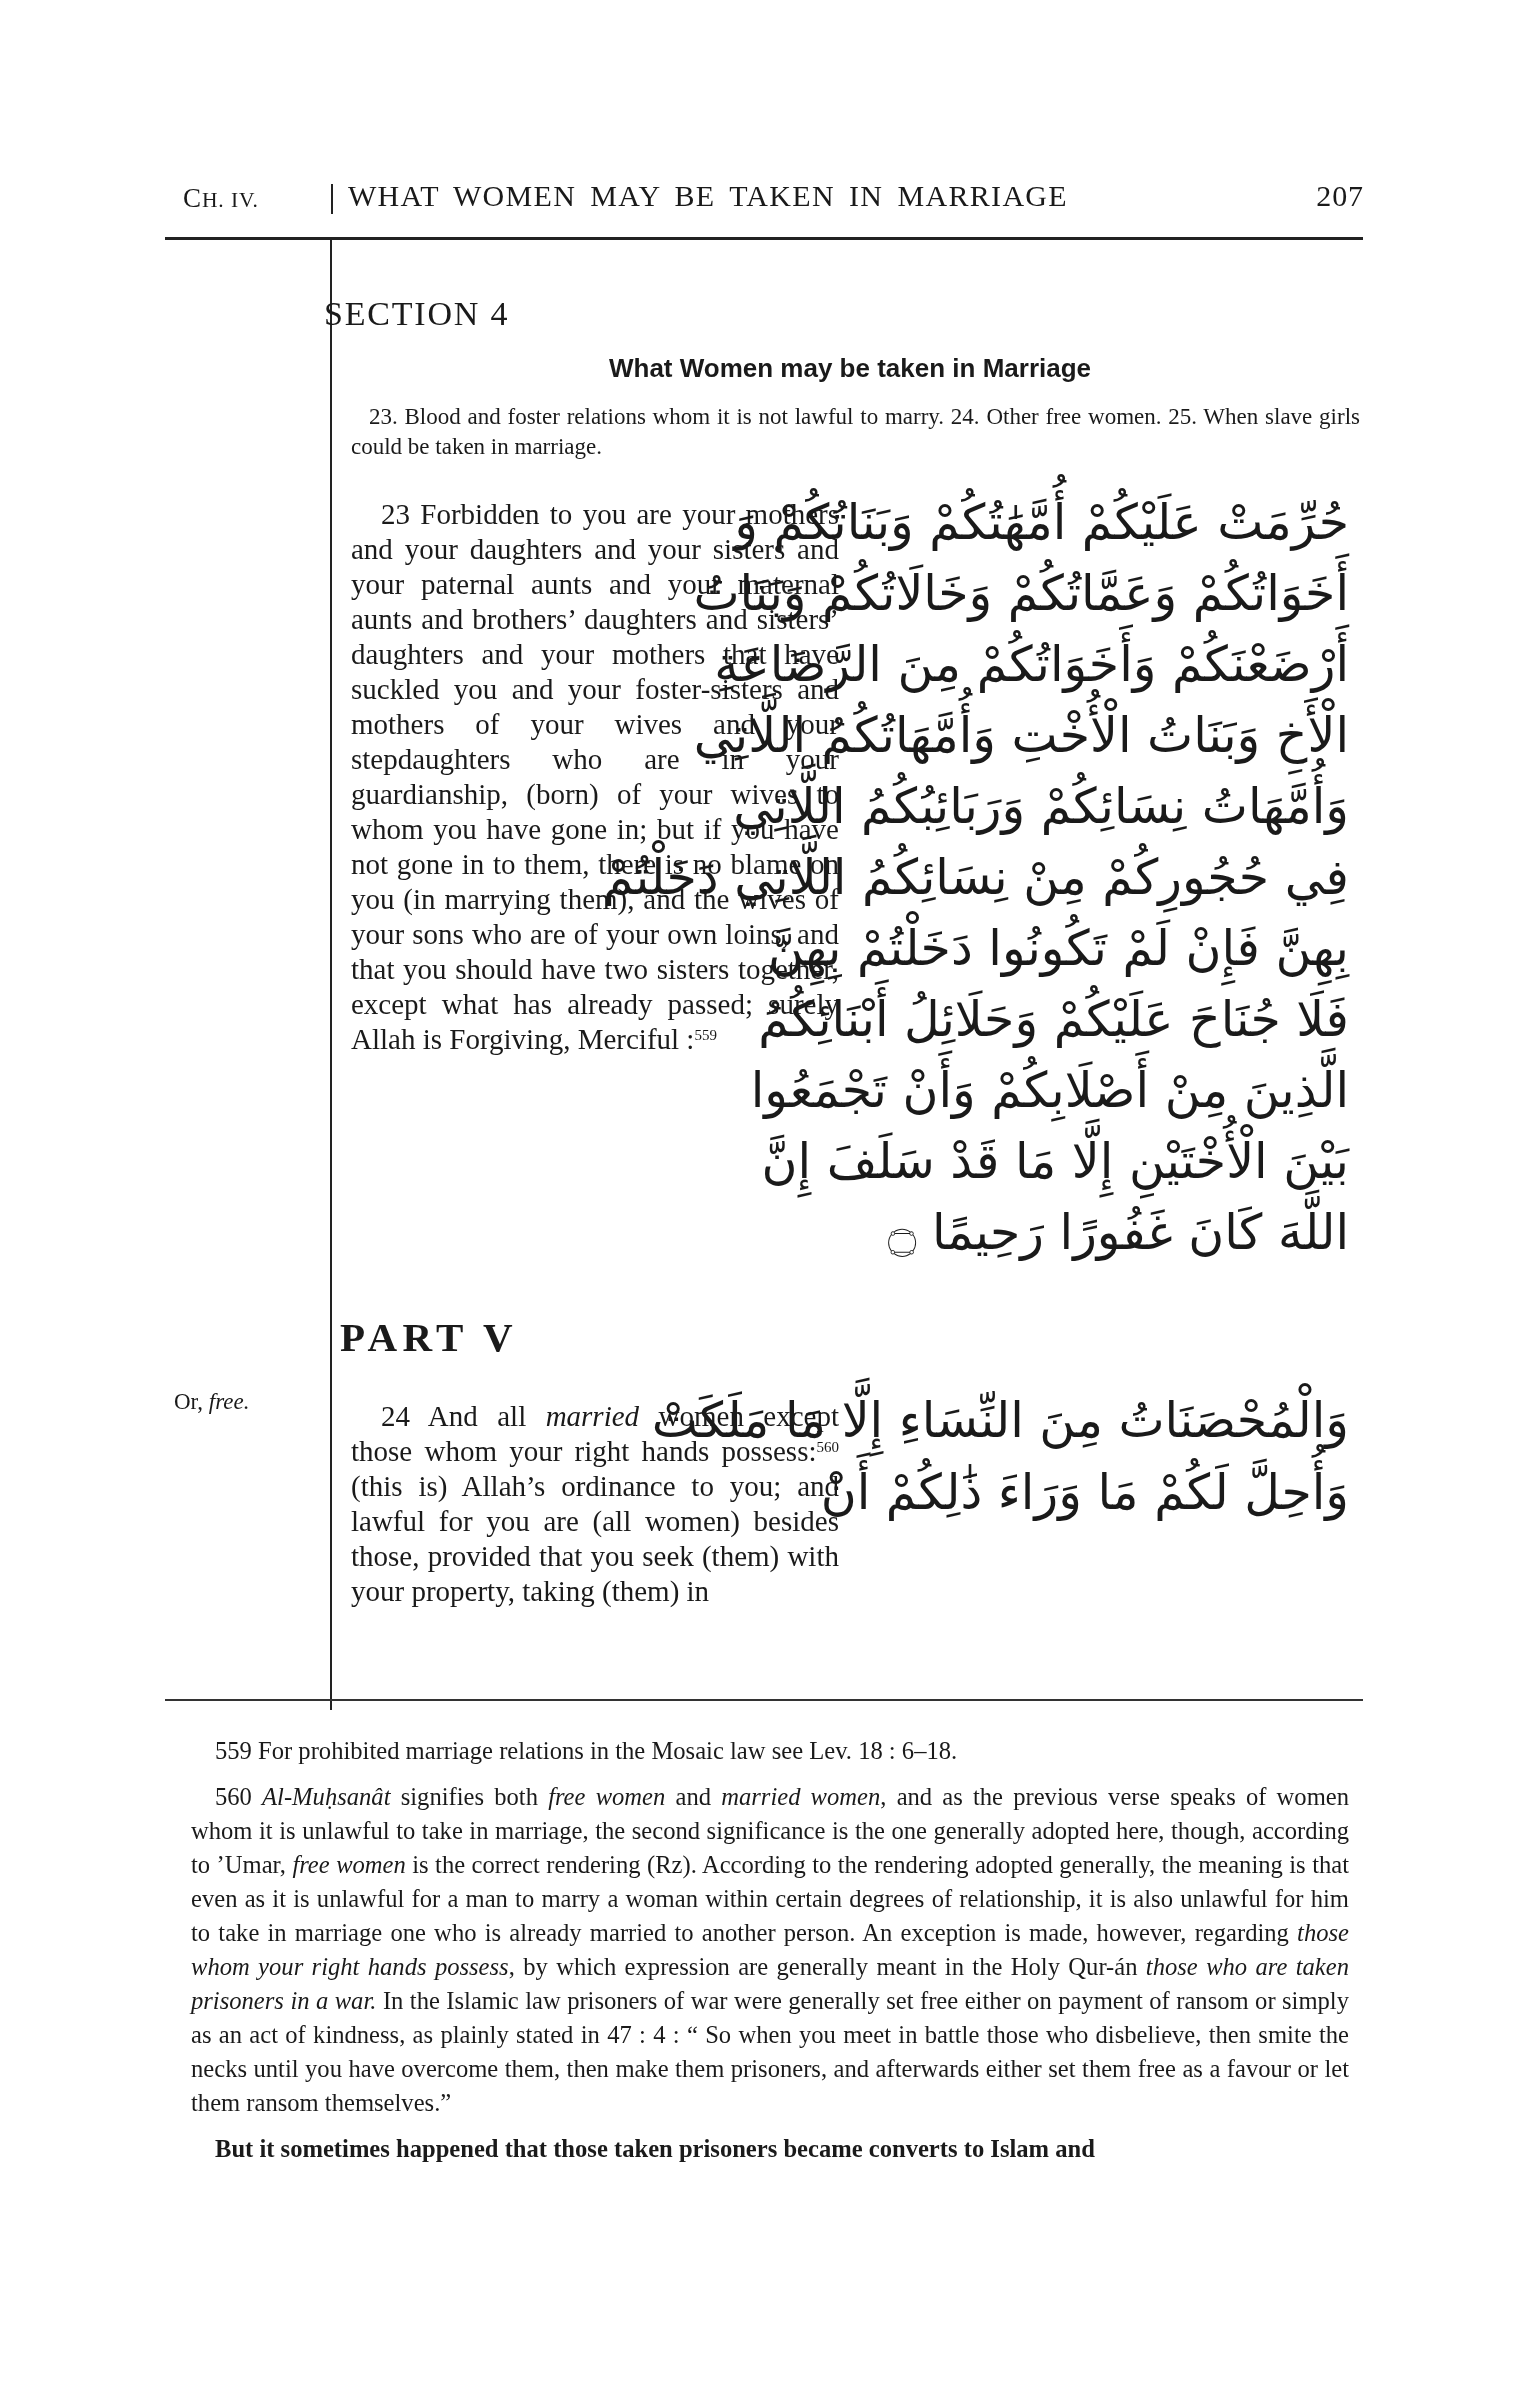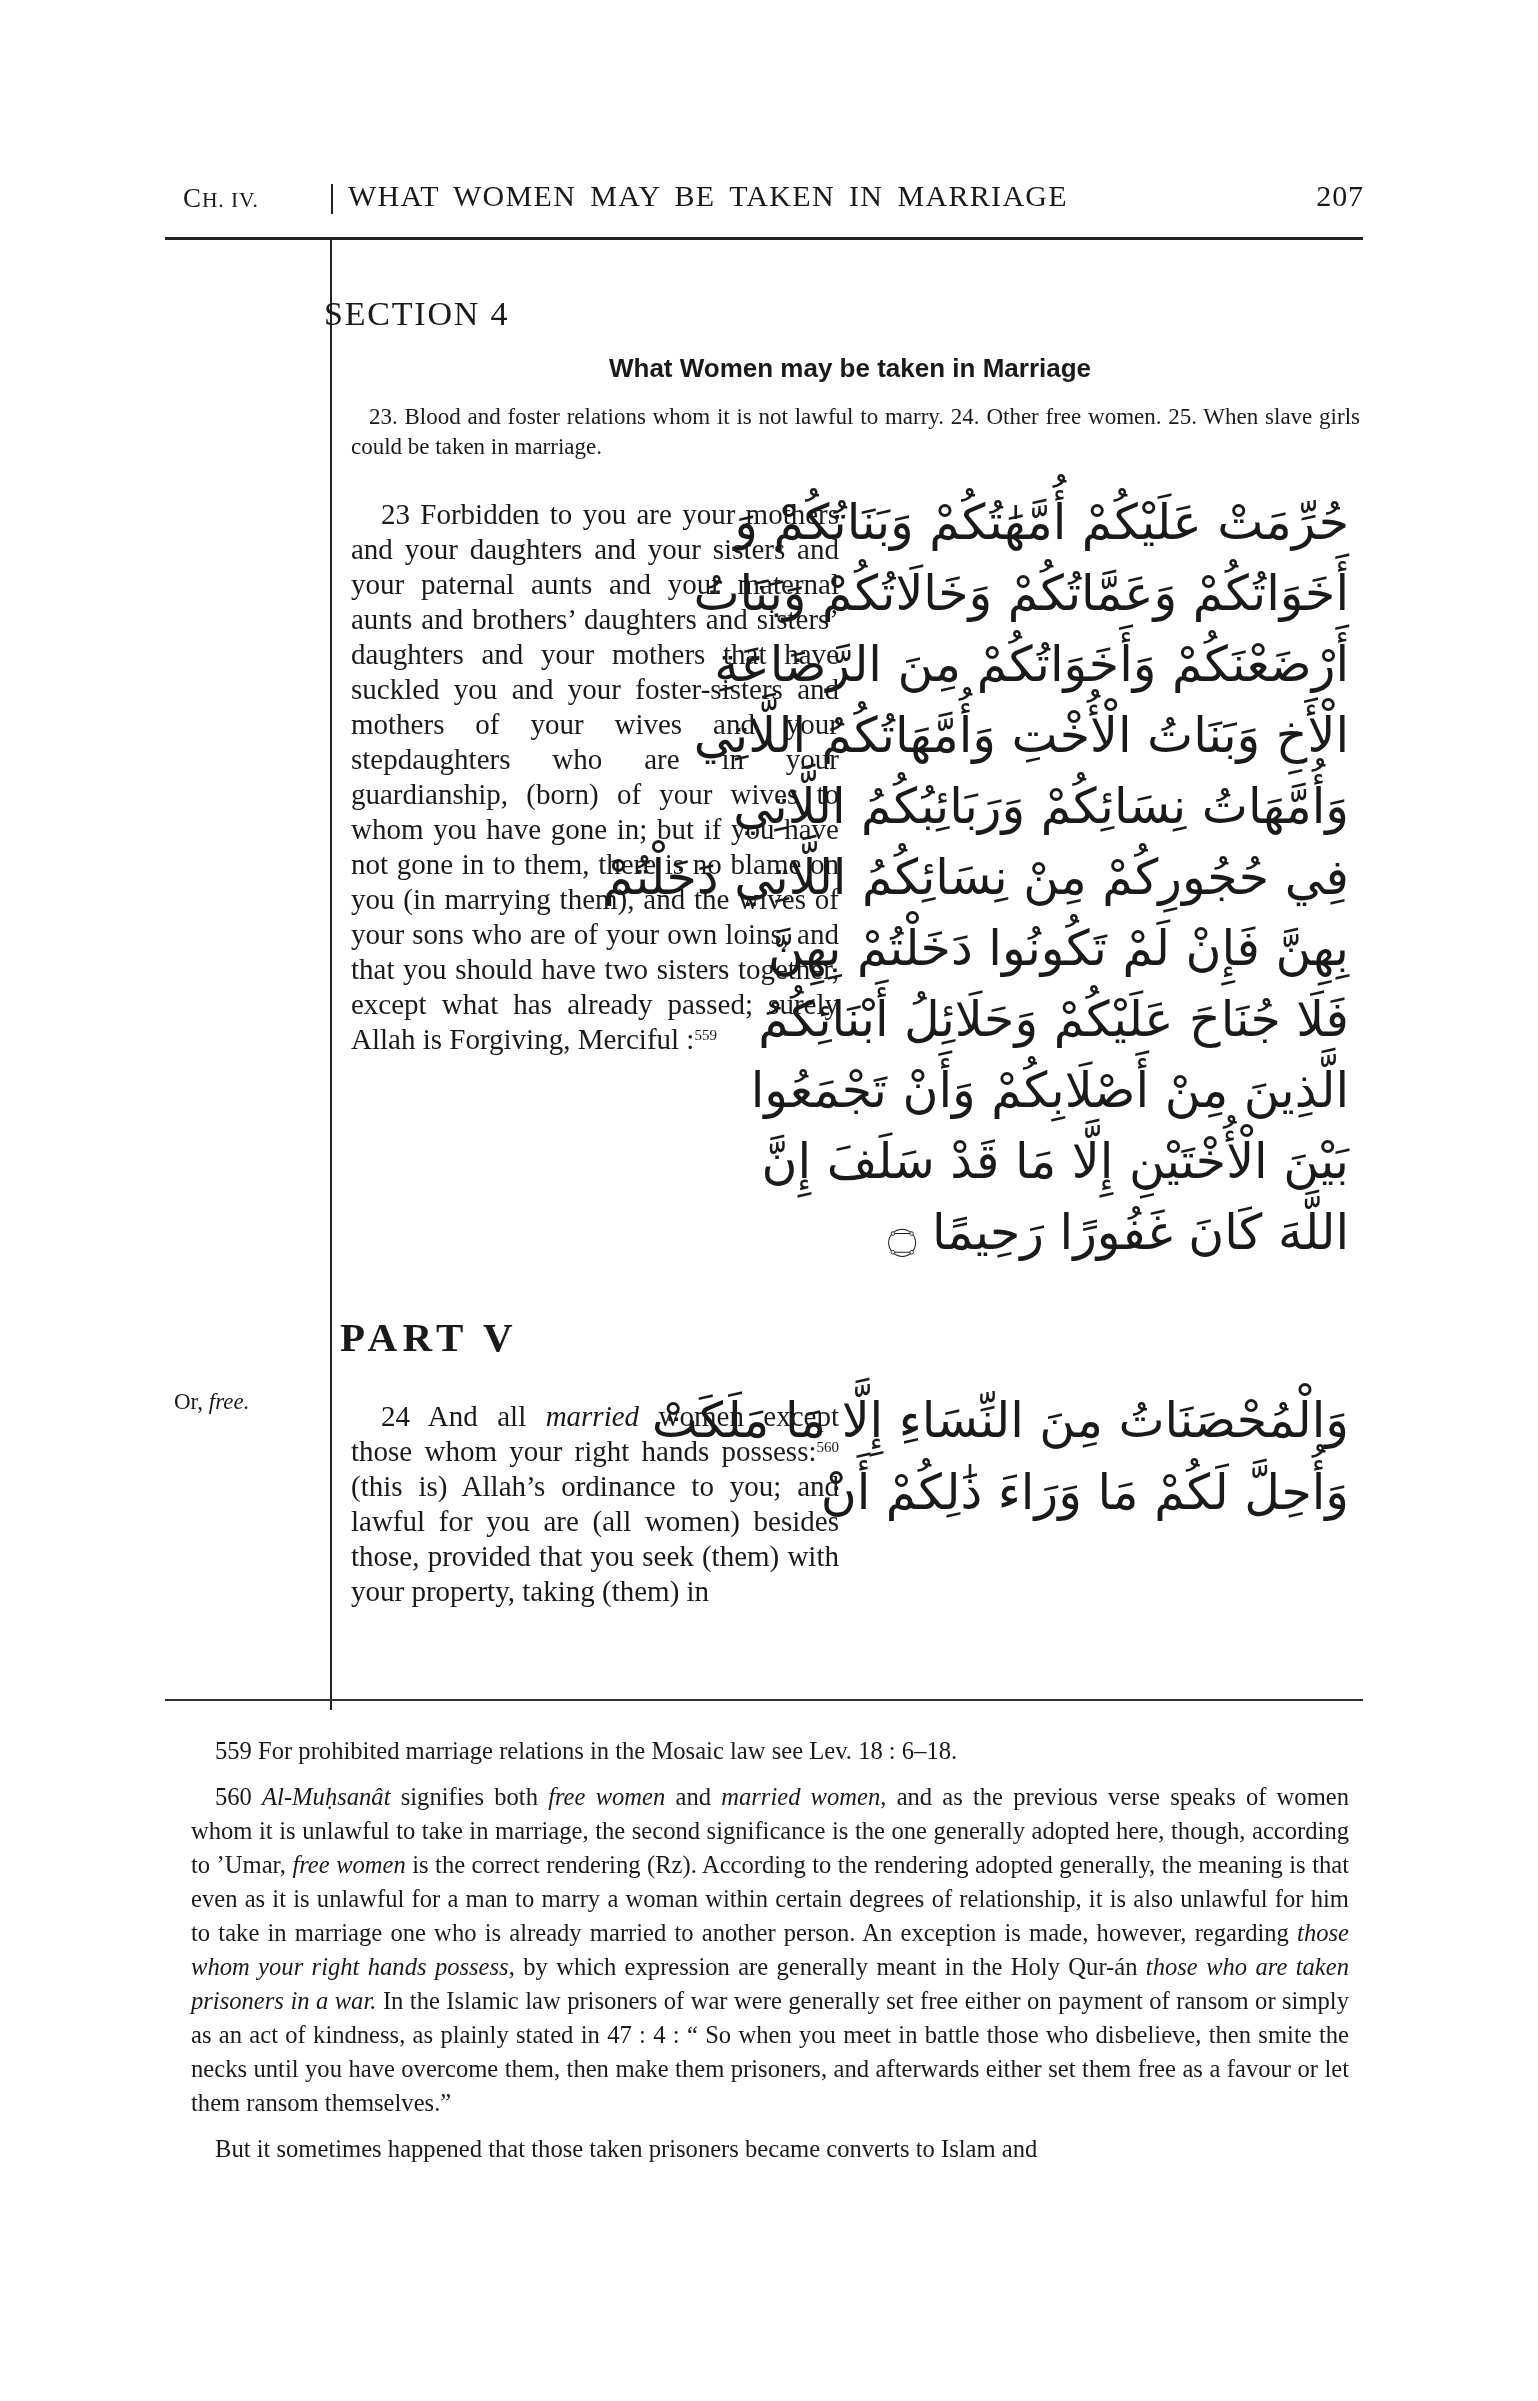--- a/index.html
+++ b/index.html
@@ -34,21 +34,21 @@
     .ar-24 { top: 1385px; line-height: 72px; }
 
     sup.fn { font-size: 15px; vertical-align: top; position: relative; top: -3.6px; }
 
     .part-title { left: 340px; top: 1313px; width: 1020px; text-align: left; font-size: 41px; font-weight: bold; letter-spacing: 5.4px; font-family: "Liberation Serif", serif; }
     .side-note { left: 174px; top: 1389px; font-size: 23px; }
 
     
     .footnotes { left: 179px; top: 1722px; width: 1182px; font-size: 24.6px; line-height: 34px; text-align: justify; }
     .footnotes p { margin: 12px; text-indent: 24px; }
-    .footnotes p.cont { text-align: justify; }
+    .footnotes p.cont { text-align: justify; font-weight: bold; }
   </style>
 </head>
 <body>
 
 <div class="abs running-head">
   <span class="rh-chapter"><span>C</span><span class="sc">H. IV.</span></span>
   <span class="rh-bar"></span>
   <span class="rh-title">WHAT WOMEN MAY BE TAKEN IN MARRIAGE</span>
   <span class="rh-page">207</span>
 </div>

